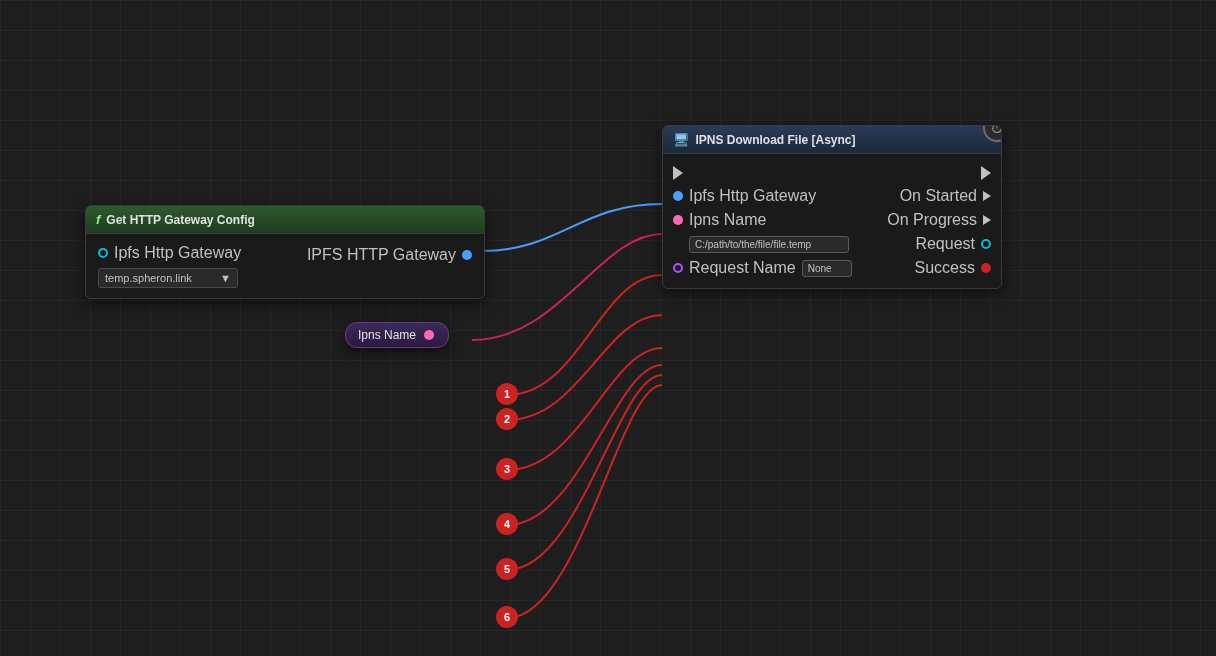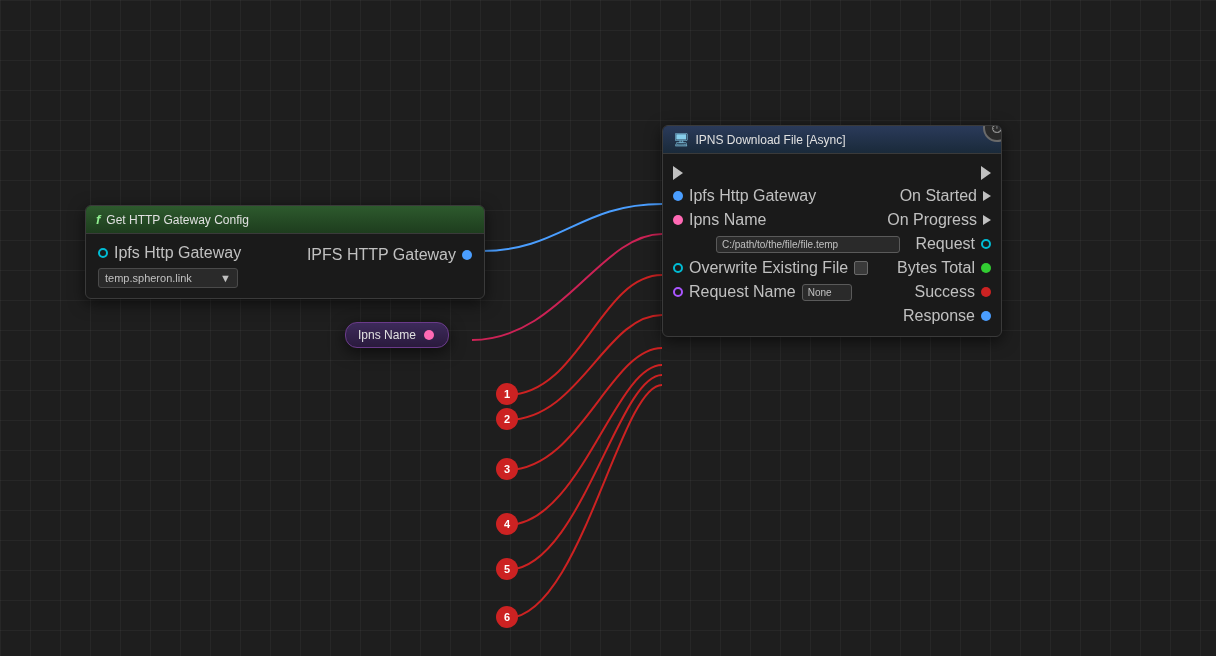--- a/index.html
+++ b/index.html
@@ -53,21 +53,21 @@
     .node-header .func-icon {
       color: #90ee90;
       font-style: italic;
       font-weight: bold;
       font-size: 13px;
     }
 
     .node-header .node-title {
       color: #e0e0e0;
       font-size: 12px;
-      font-weight: 400;
+      font-weight: 700;
     }
 
     .node-gateway .node-body {
       padding: 10px 12px;
       display: flex;
       justify-content: space-between;
       align-items: flex-start;
       gap: 10px;
     }
 
@@ -388,61 +388,43 @@
       </div>
       <div class="pin-right">
         <span class="pin-label">On Progress</span>
         <span class="exec-pin-right" style="border-left-color:#c0c0c0;border-top-width:5px;border-bottom-width:5px;border-left-width:8px;"></span>
       </div>
     </div>
 
 
     <div class="pin-row">
       <div class="pin-left" style="margin-left:16px;">
-        <input class="text-input-small" value="C:/path/to/the/file/file.temp" readonly="" style="width: 184px; margin-left: 27px;">
+        <input class="text-input-small" value="C:/path/to/the/file/file.temp" readonly="" style="width: 160px;">
       </div>
       <div class="pin-right">
         <span class="pin-label">Request</span>
         <span class="pin-dot-small pd-teal" style="border:2px solid #00bcd4;background:transparent;"></span>
       </div>
     </div>
 
 
-    <div class="pin-row">
-      <div class="pin-left">
-        <span class="teal-hollow"></span>
-        <span class="pin-label">Overwrite Existing File</span>
-        <div class="checkbox-area"></div>
-      </div>
-      <div class="pin-right">
-        <span class="pin-label">Bytes Total</span>
-        <span class="pin-dot-small" style="background:#32cd32;"></span>
-      </div>
-    </div>
 
     <div class="pin-row">
       <div class="pin-left">
         <span class="pin-dot-small" style="background:transparent;border:2px solid #aa55ff;border-radius:50%;"></span>
         <span class="pin-label">Request Name</span>
         <input class="text-input-tiny" value="None" readonly="" style="">
       </div>
       <div class="pin-right">
         <span class="pin-label">Success</span>
         <span class="pin-dot-small" style="background:#cc2222;"></span>
       </div>
     </div>
 
 
-    <div class="pin-row">
-      <div class="pin-left"></div>
-      <div class="pin-right">
-        <span class="pin-label">Response</span>
-        <span class="pin-dot-small" style="background:#4a9eff;"></span>
-      </div>
-    </div>
   </div>
 </div>
 
 <div class="badge" style="left:496px;top:383px;">
   <span>1</span>
 </div>
 <div class="badge" style="left:496px;top:408px;">
   <span>2</span>
 </div>
 <div class="badge" style="left:496px;top:458px;">

